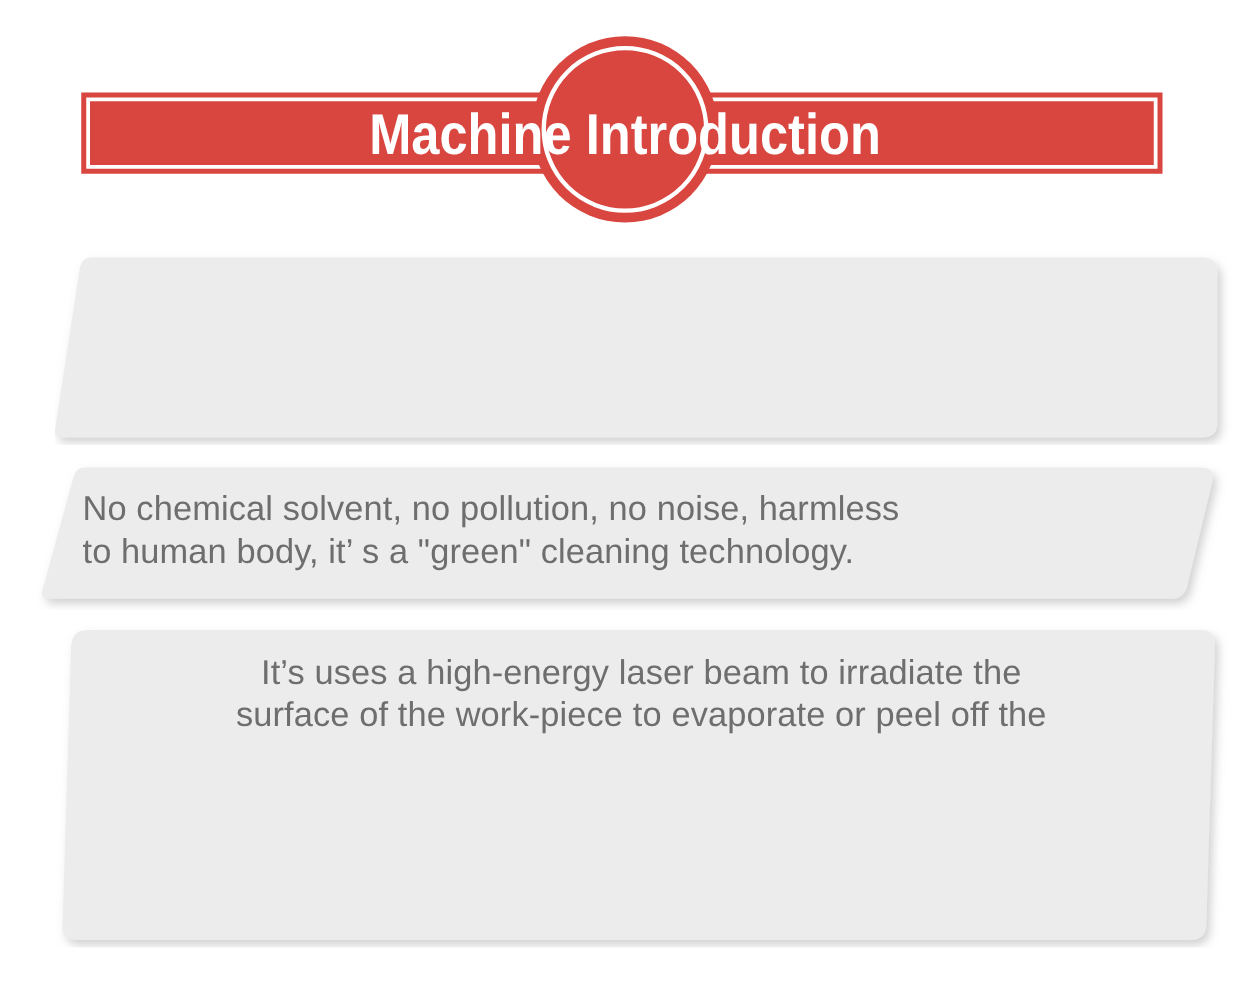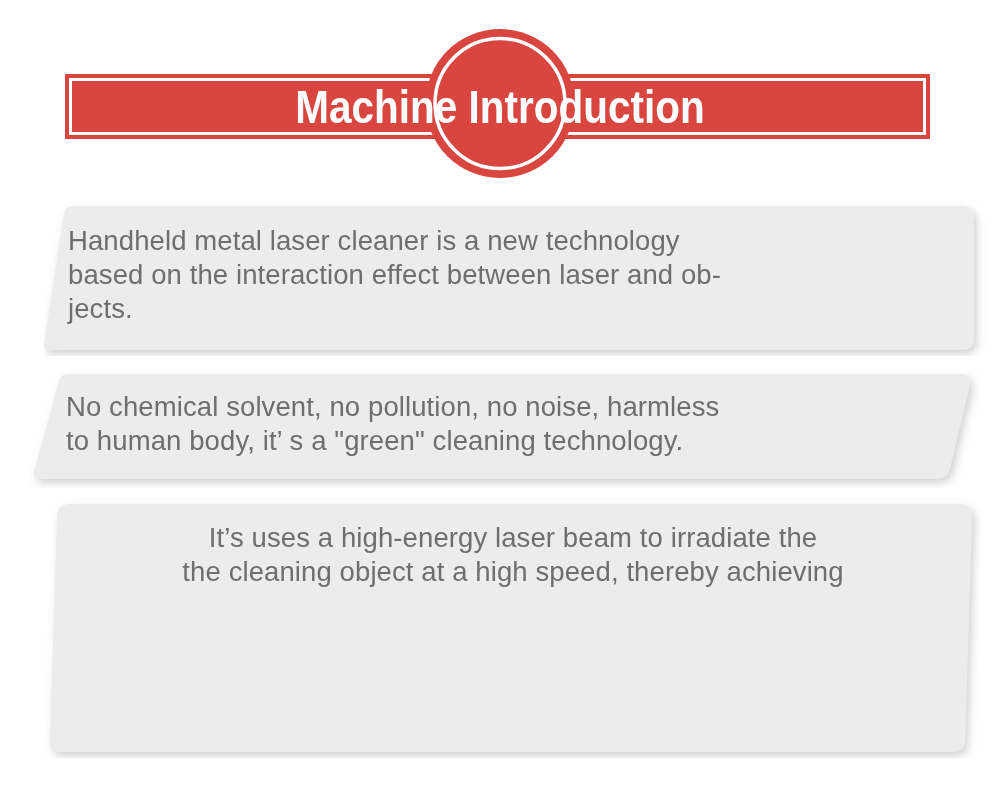--- a/index.html
+++ b/index.html
@@ -129,25 +129,20 @@
 
 <div class="panel" id="panel-1">
   <svg class="panel-shape" viewBox="0 0 956 158" preserveAspectRatio="none">
     <defs>
       <filter id="sh1" x="-10%" y="-10%" width="125%" height="140%">
         <feDropShadow dx="3" dy="4" stdDeviation="4" flood-color="#8c8c8c" flood-opacity="0.40"></feDropShadow>
       </filter>
     </defs>
     <path d="M 28,8 Q 22,8 20,16 L 0,146 Q -1,152 6,152 L 918,152 Q 930,152 930,140 L 930,20 Q 930,8 918,8 Z" fill="#ececec" filter="url(#sh1)"></path>
   </svg>
-  <div class="panel-text">
-    <span class="nowrapline">Handheld metal laser cleaner is a new technology</span>
-    <span class="nowrapline">based on the interaction effect between laser and ob-</span>
-    <span class="nowrapline">jects.</span>
-  </div>
 </div>
 
 <div class="panel" id="panel-2">
   <svg class="panel-shape" viewBox="0 0 976 120" preserveAspectRatio="none">
     <defs>
       <filter id="sh2" x="-10%" y="-10%" width="125%" height="150%">
         <feDropShadow dx="3" dy="4" stdDeviation="4" flood-color="#8c8c8c" flood-opacity="0.40"></feDropShadow>
       </filter>
     </defs>
     <path d="M 44,6 Q 37,6 35,13 L 10,104 Q 8,111 16,111 L 913,111 Q 924,111 926,100 L 946,17 Q 948,6 937,6 Z" fill="#ececec" filter="url(#sh2)"></path>
@@ -162,15 +157,15 @@
   <svg class="panel-shape" viewBox="0 0 956 262" preserveAspectRatio="none">
     <defs>
       <filter id="sh3" x="-8%" y="-8%" width="122%" height="124%">
         <feDropShadow dx="3" dy="4" stdDeviation="4" flood-color="#8c8c8c" flood-opacity="0.40"></feDropShadow>
       </filter>
     </defs>
     <path d="M 26,8 Q 14,8 13,20 L 6,246 Q 6,256 17,256 L 908,256 Q 920,256 921,245 L 928,20 Q 928,8 917,8 Z" fill="#ececec" filter="url(#sh3)"></path>
   </svg>
   <div class="panel-text">
     <span class="nowrapline">It’s uses a high-energy laser beam to irradiate the</span>
-    <span class="nowrapline">the cleaning object at a high speed, thereby achieving</span>
+    <span class="nowrapline">surface of the work-piece to evaporate or peel off the</span>
   </div>
 </div>
 
 </body></html>

